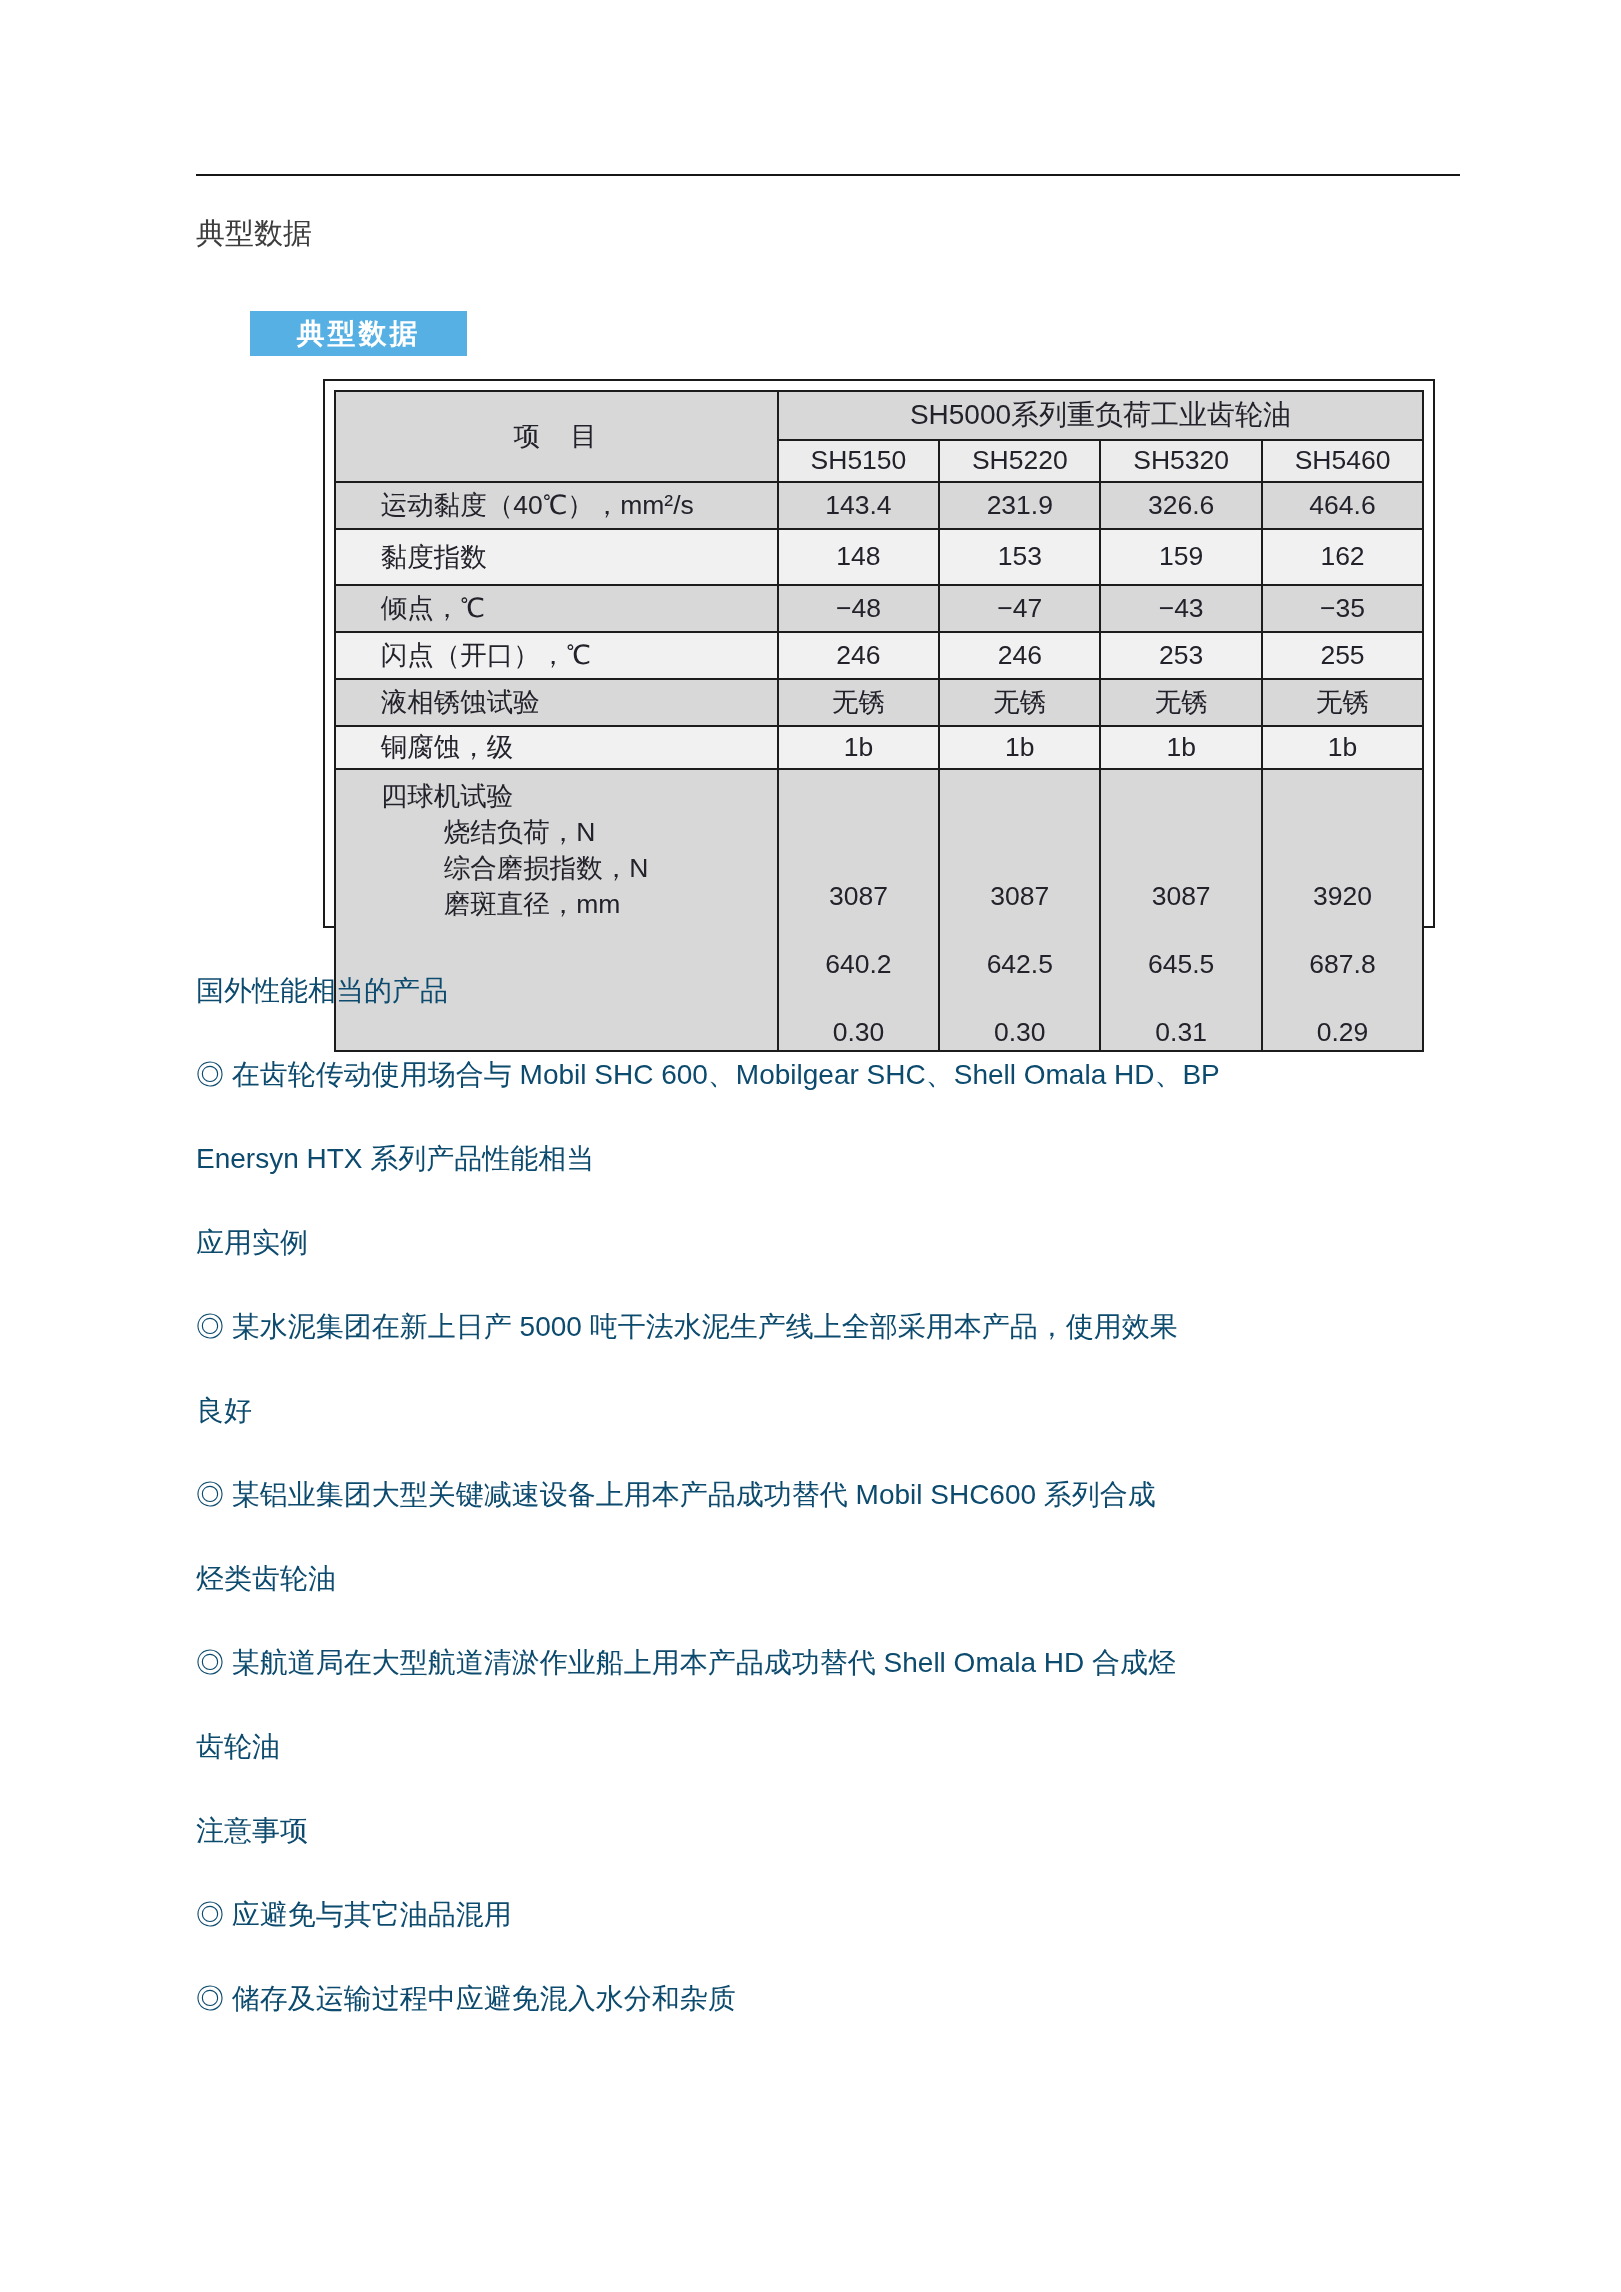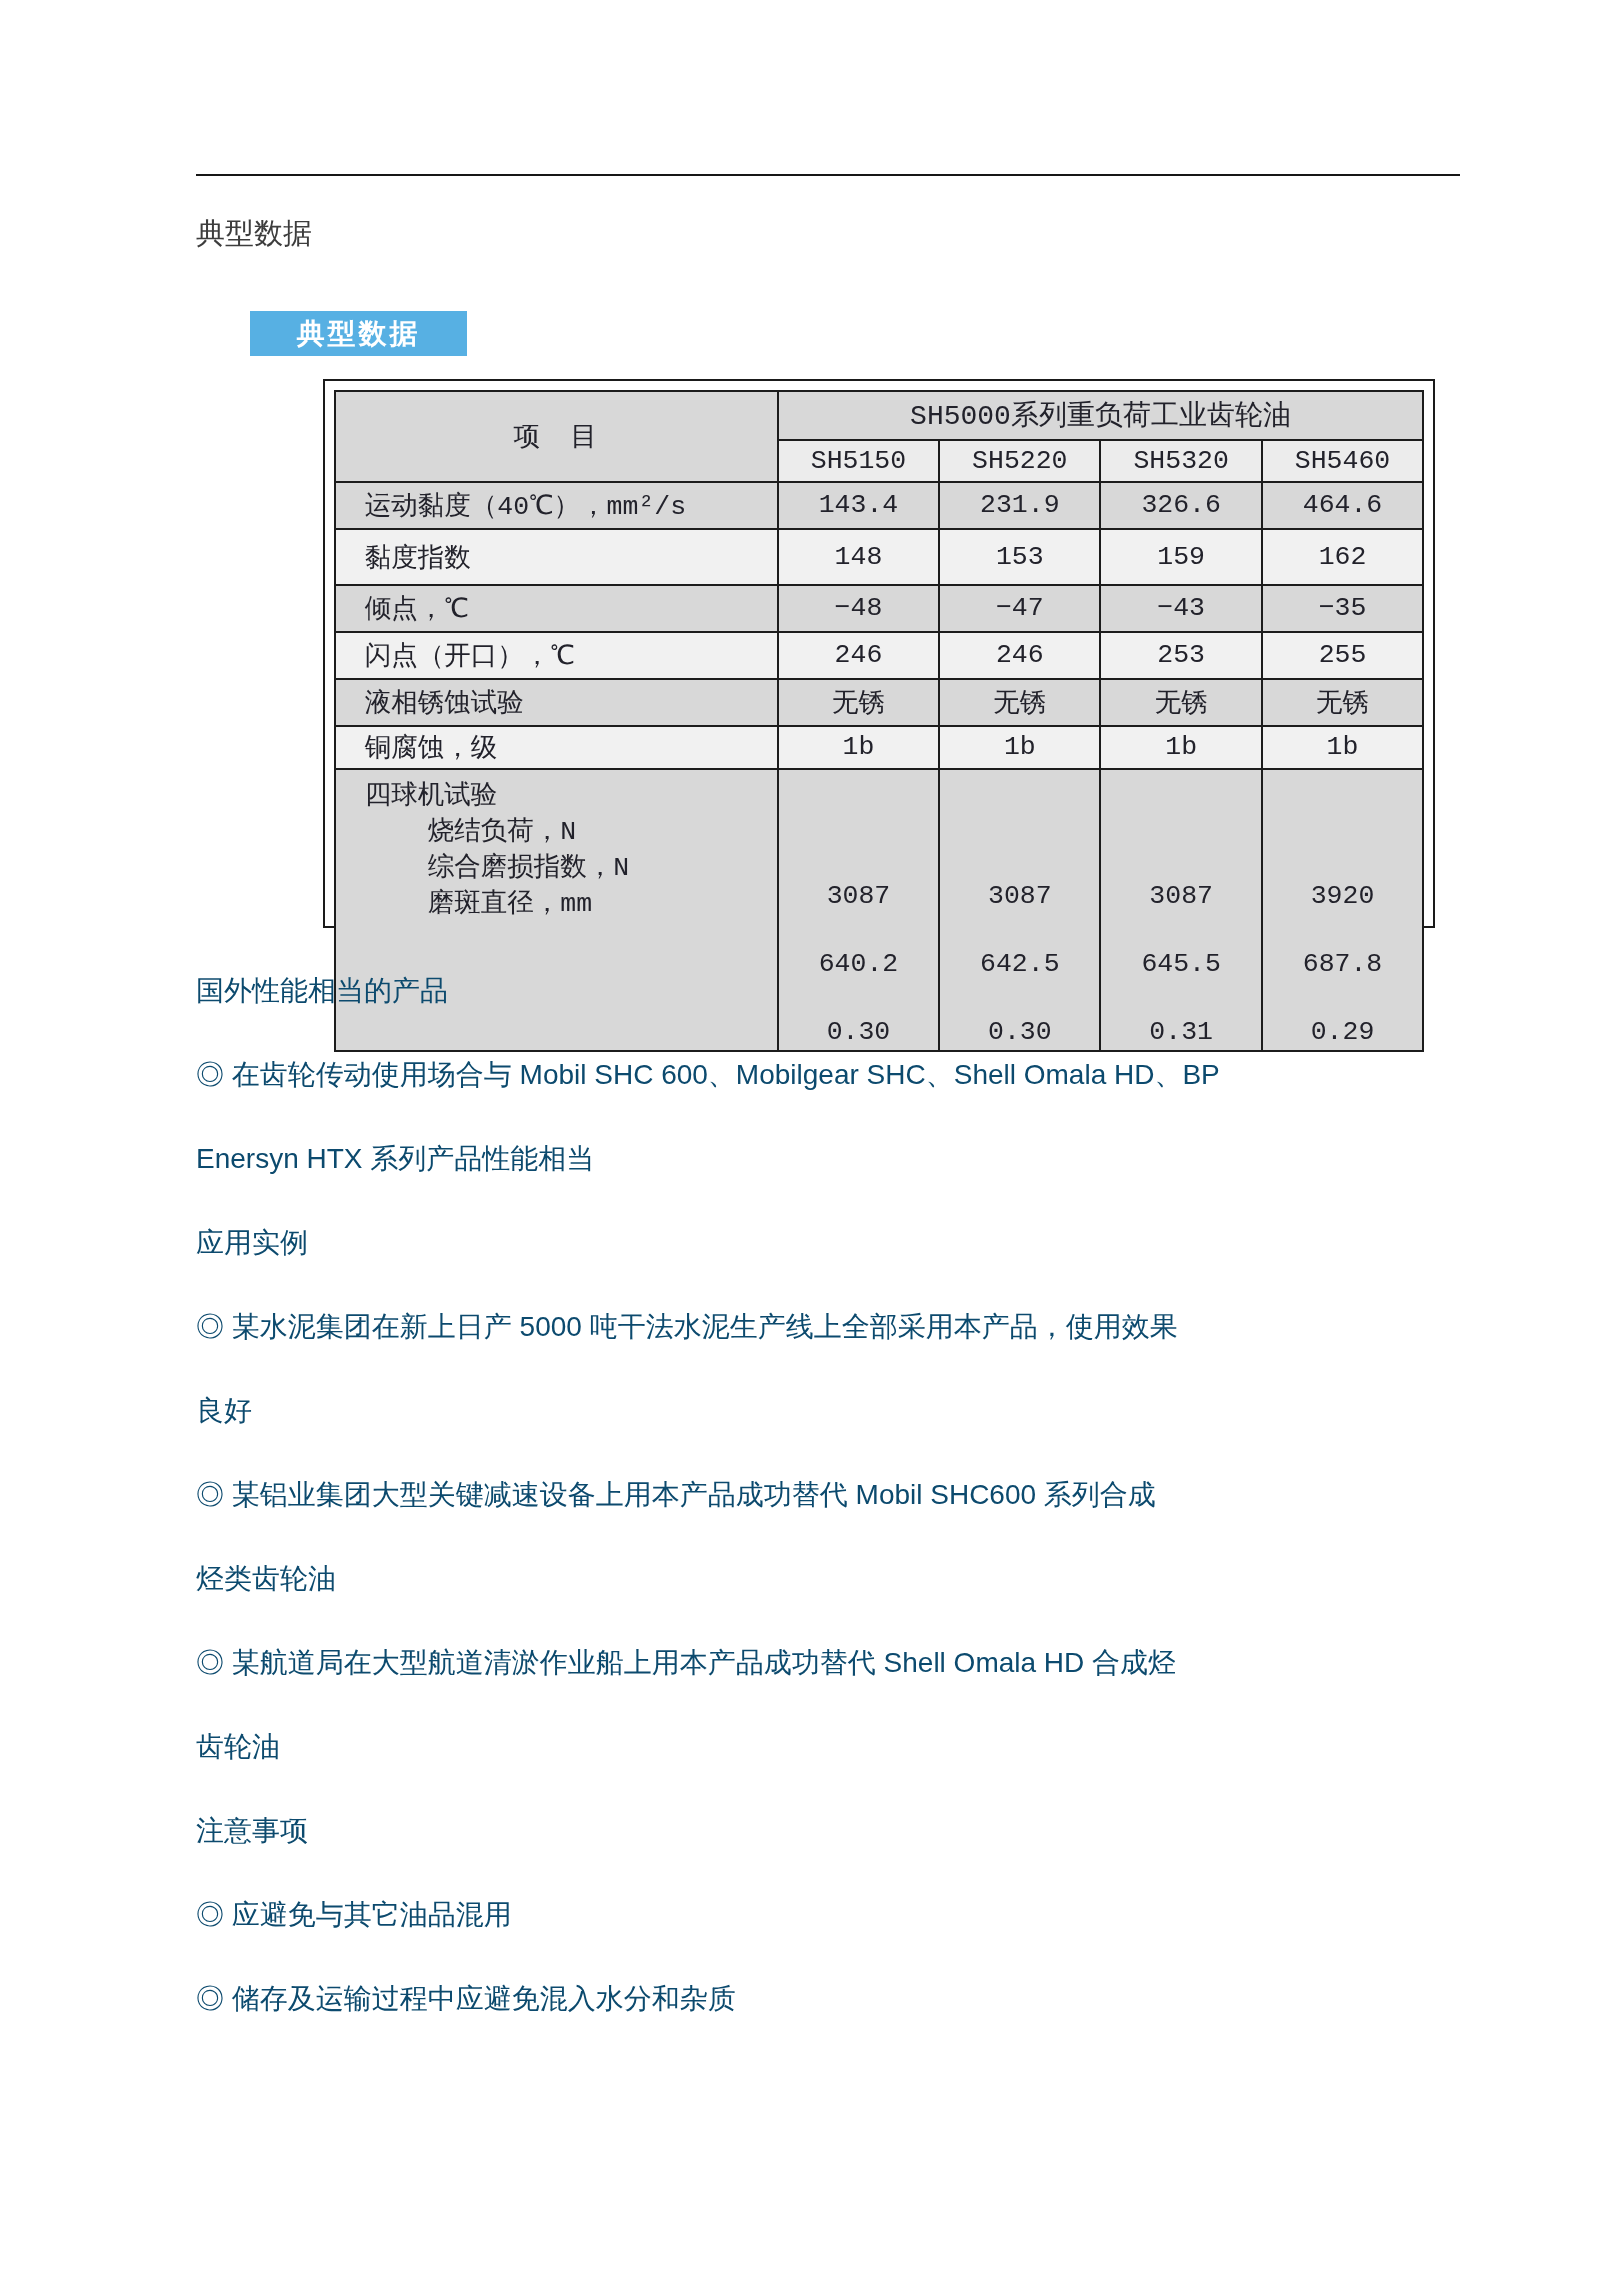--- a/index.html
+++ b/index.html
@@ -39,39 +39,39 @@
     position:absolute; left:323px; top:379px;
     width:1112px; height:549px;
     box-sizing:border-box;
     border:2px solid #1a1a1a;
     background:#ffffff;
     padding:8.8px;
   }
   table.spec {
     width:100%; height:100%;
     border-collapse:collapse; table-layout:fixed;
-    font-family:Liberation Mono, monospace;
+    font-family:Liberation Sans, sans-serif;
     color:#22222b;
     border-radius:25px;
   }
   table.spec { border:2.9px solid #1c1c1c; }
   .cell {
     border:2px solid #1c1c1c;
     font-weight:normal;
     font-size:26.5px;
     text-align:center; vertical-align:middle;
     padding:0;
     overflow:hidden;
   }
   .group-header { font-size:28px; background:#d8d8d8; }
   .item-header  { background:#d8d8d8; letter-spacing:2px; }
   .col-header   { background:#ececec;text-align:center; }
   tr.dark  .cell { background:#d8d8d8; }
   tr.light .cell { background:#f1f1f1; }
-  .label-cell { text-align:left; padding-left:29px; }
+  .label-cell { text-align:left; padding-left:45px; }
   .fb { vertical-align:top; padding-top:7.8px; }
   .fbline { height:36px; line-height:36px; white-space:nowrap; }
   .fbline.sub { padding-left:63px; }
   td.fb .fbline { text-align:center;margin-top:32px; }
 
   
   .body-text {
     position:absolute; left:196px; top:949px; width:1274px;
     font-size:28px; color:#0c4a6e;
   }

